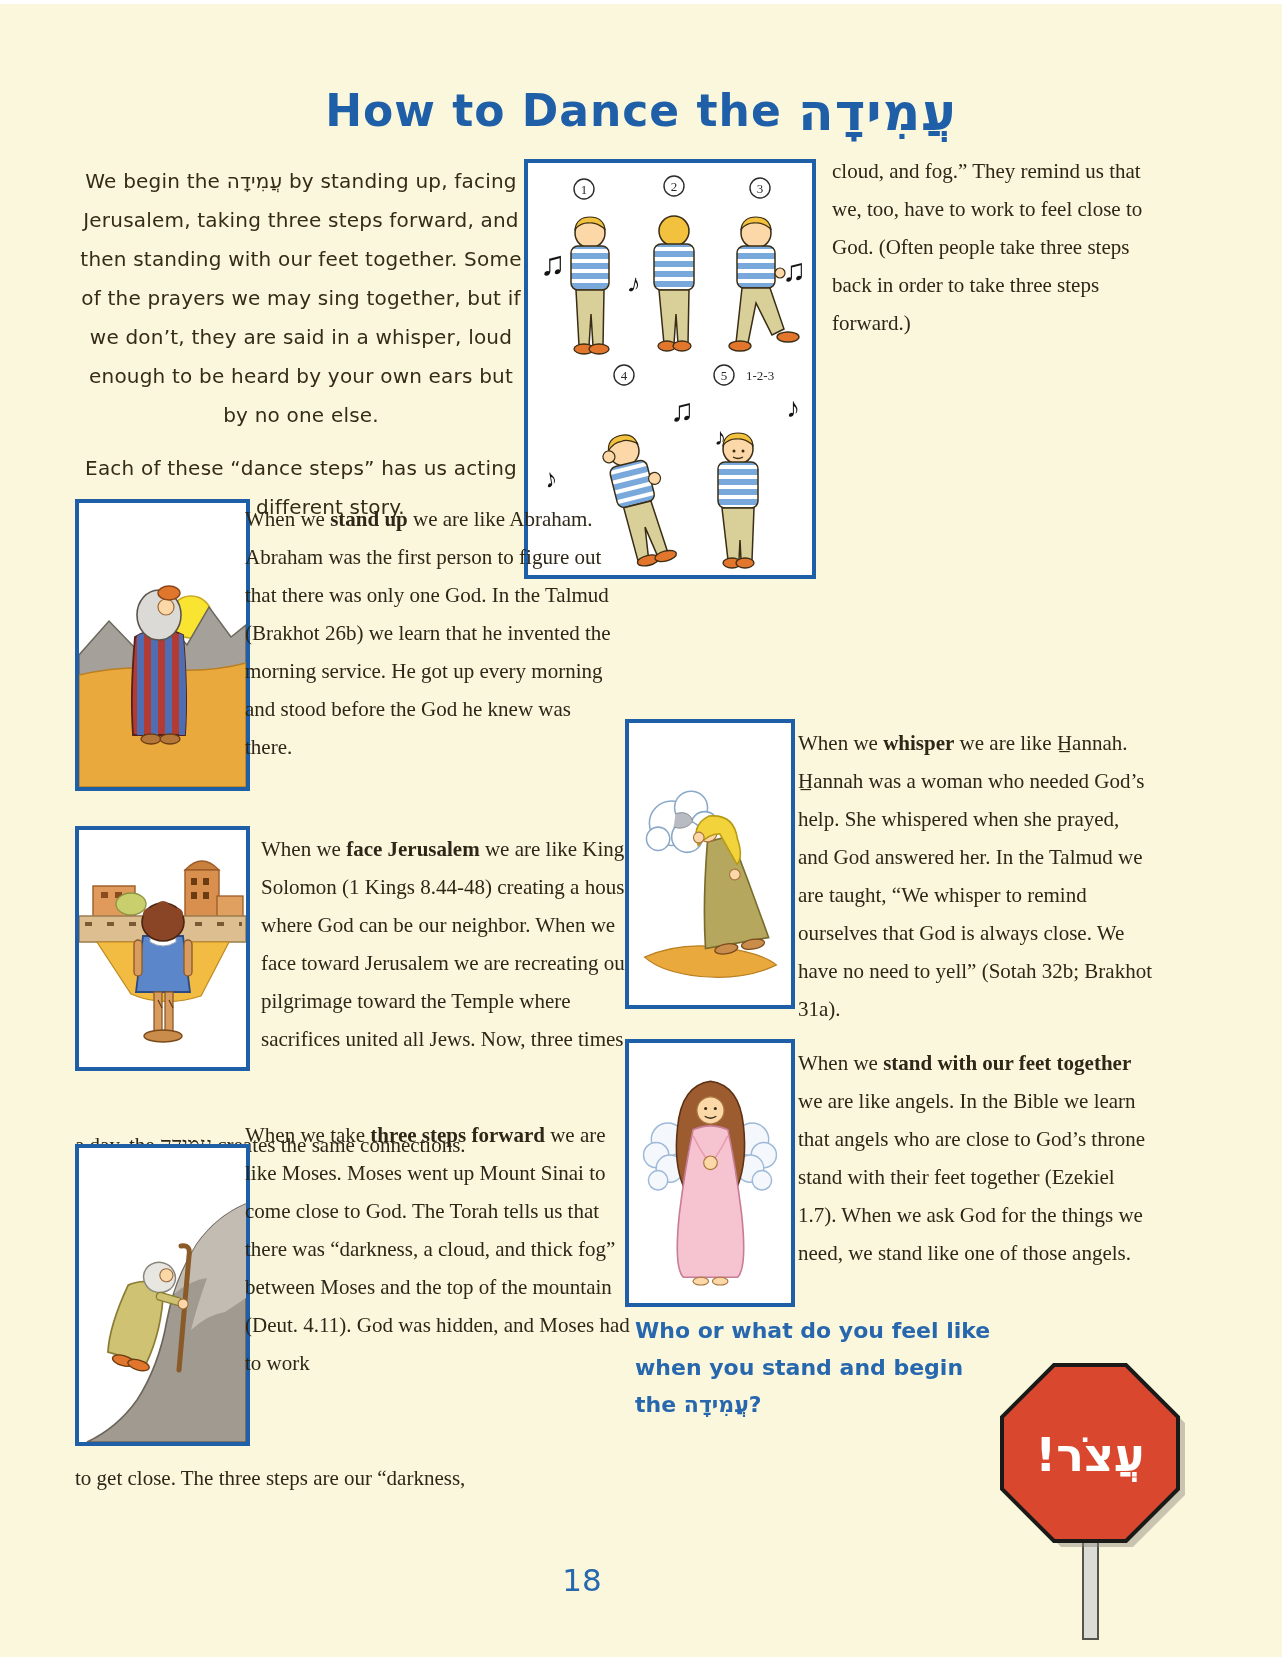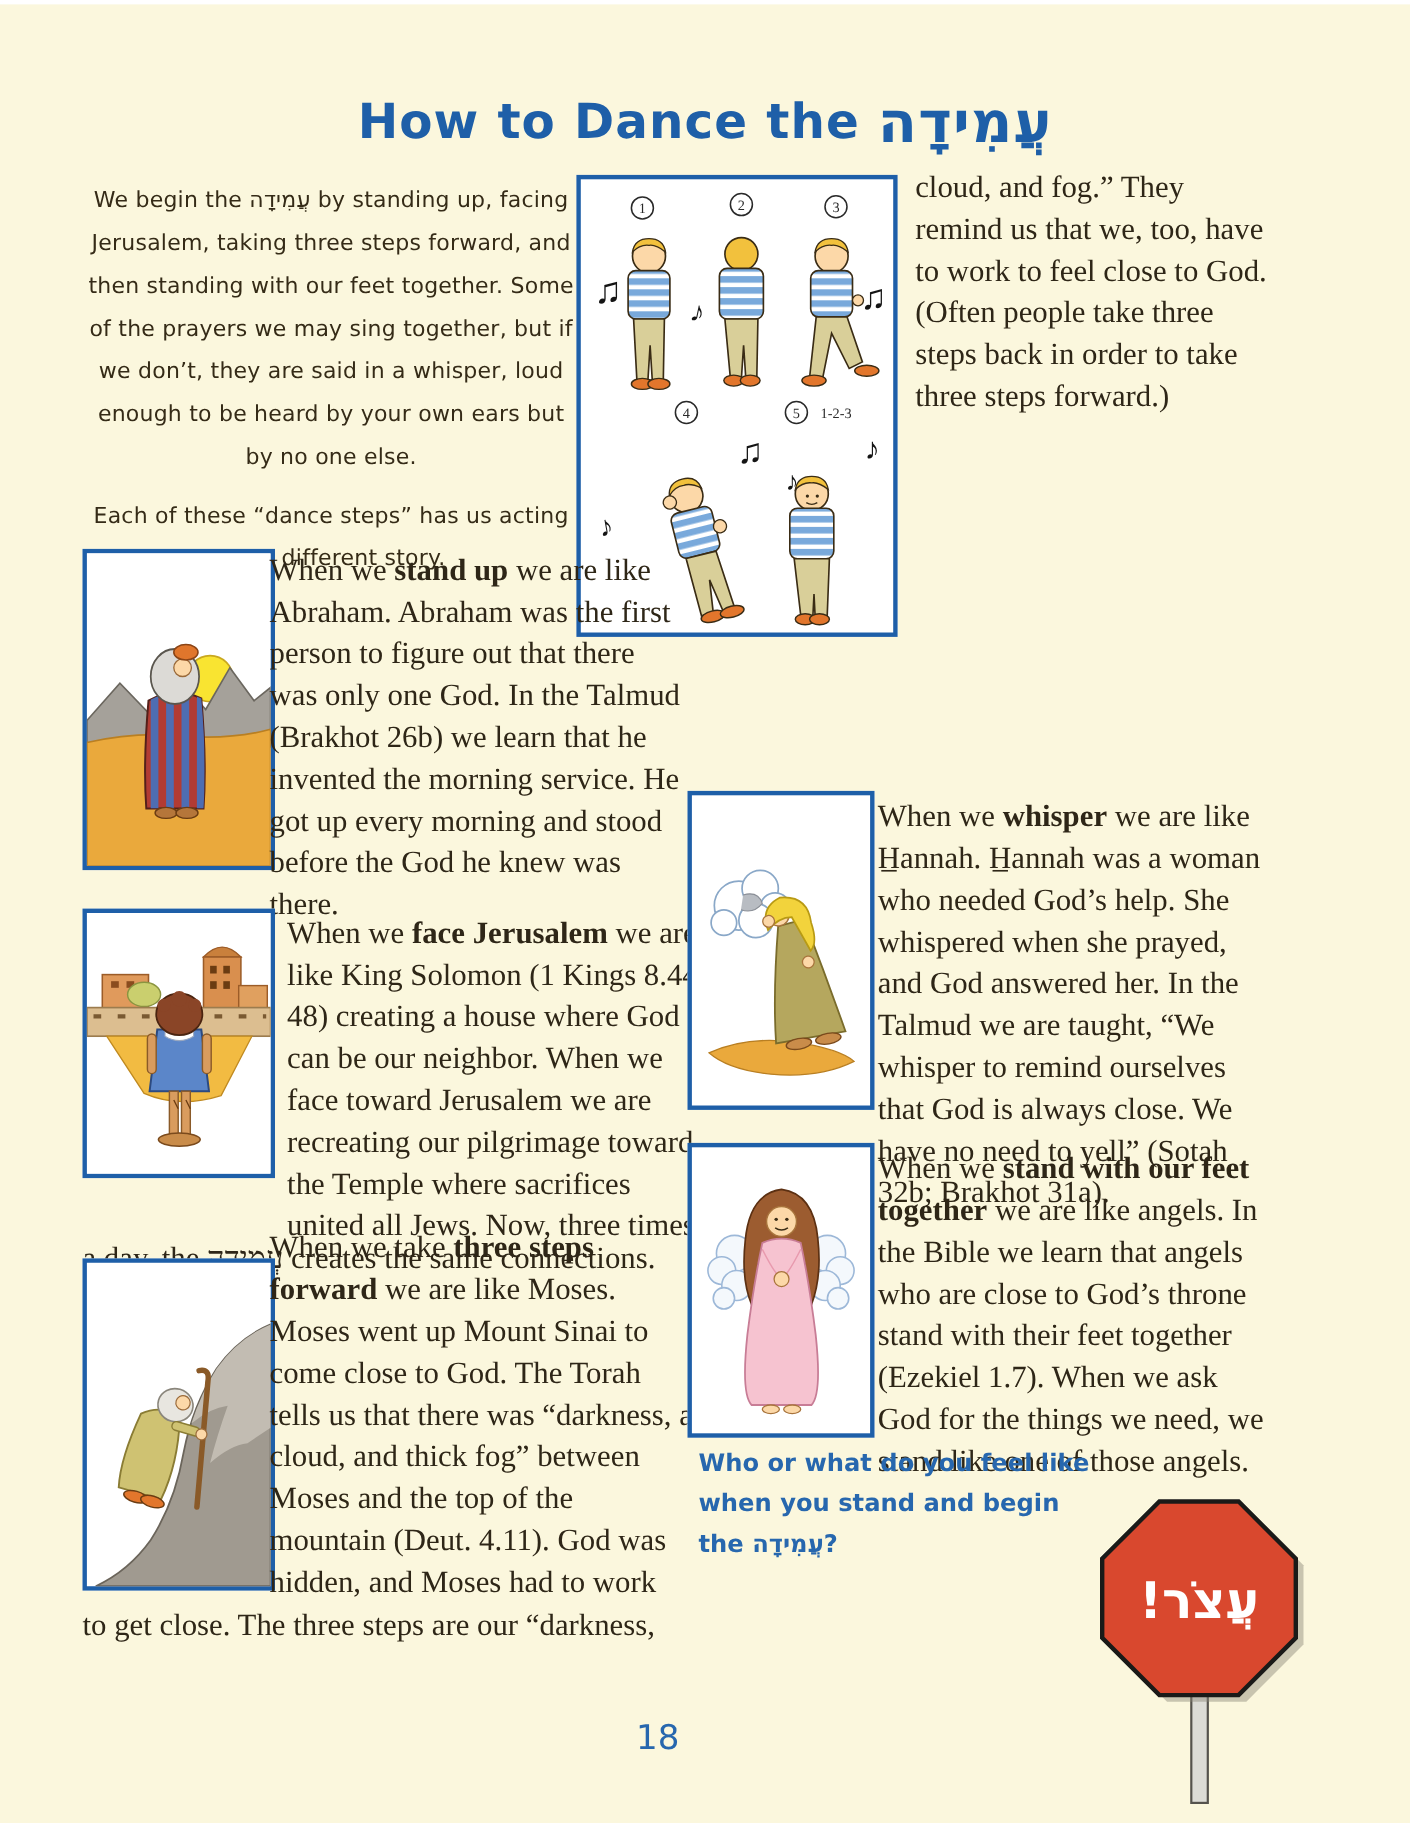--- a/index.html
+++ b/index.html
@@ -13,21 +13,21 @@
     top:78px;left:0;width:1282px;text-align:center;
     font-family:"DejaVu Sans",sans-serif;font-weight:700;
     color:#1e5fa8;font-size:44px;letter-spacing:1px;
   }
   .title .heb{font-size:52px;vertical-align:-4px;}
   .hand{
     font-family:"DejaVu Sans",sans-serif;color:#352b17;
     font-size:20px;line-height:39px;letter-spacing:0.2px;
   }
   .hand p{margin:0 0 14px 0;text-align:center;}
-  .serif{font-size:28px;line-height:38px;}
+  .serif{font-size:21px;line-height:38px;}
   .serif p{margin:0 0 12px 0;}
   .serif b{font-weight:700;}
   .illo-box{
     position:absolute;background:#ffffff;
     border:4px solid #1e5fa8;box-sizing:border-box;
   }
   .illo-box svg{display:block;width:100%;height:100%;}
   .question{
     font-family:"DejaVu Sans",sans-serif;font-weight:700;
     color:#2767ae;font-size:22px;line-height:37px;
@@ -302,15 +302,15 @@
 
   <div class="abs" style="left:975px;top:1335px;width:230px;height:312px;">
     <svg viewBox="0 0 230 312" style="display:block;width:100%;height:100%;">
       <rect x="108" y="200" width="15" height="100" fill="#dcdcd6" stroke="#55534d" stroke-width="2"></rect>
       <polygon points="210,156 158,208 86,208 34,156 34,84 86,32 158,32 210,84" fill="#8a8678" opacity="0.45"></polygon>
       <polygon points="203,150 151,202 79,202 27,150 27,78 79,26 151,26 203,78" fill="#d9482e" stroke="#1a1a18" stroke-width="4"></polygon>
       <text x="115" y="132" text-anchor="middle" font-family="DejaVu Sans, sans-serif" font-weight="bold" font-size="46" fill="#ffffff" direction="rtl">עֲצֹר!</text>
     </svg>
   </div>
 
-  <div class="abs pagenum" style="left:548px;top:1558px;width:100px;">18</div>
+  <div class="abs pagenum" style="left:532px;top:1558px;width:100px;">18</div>
 
 </div>
 
 </body></html>

